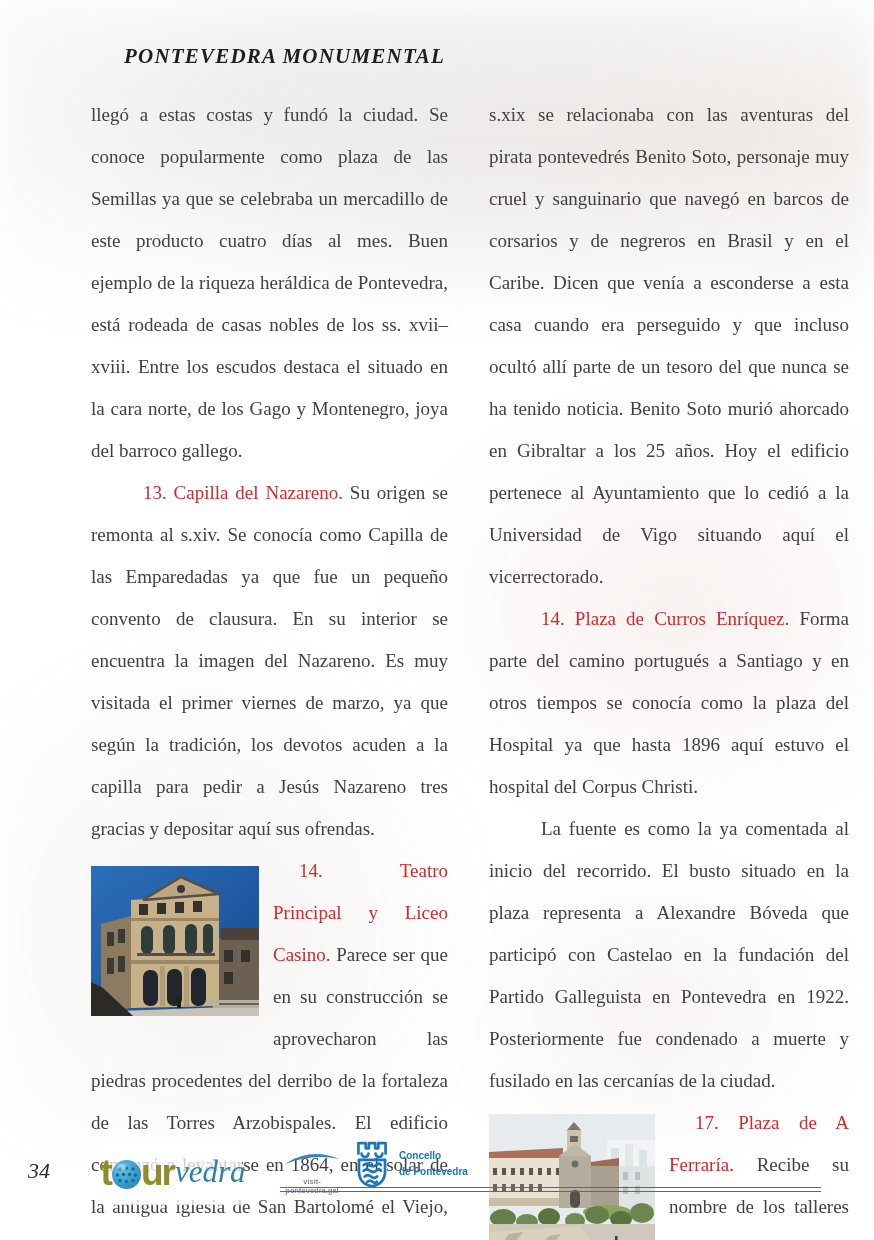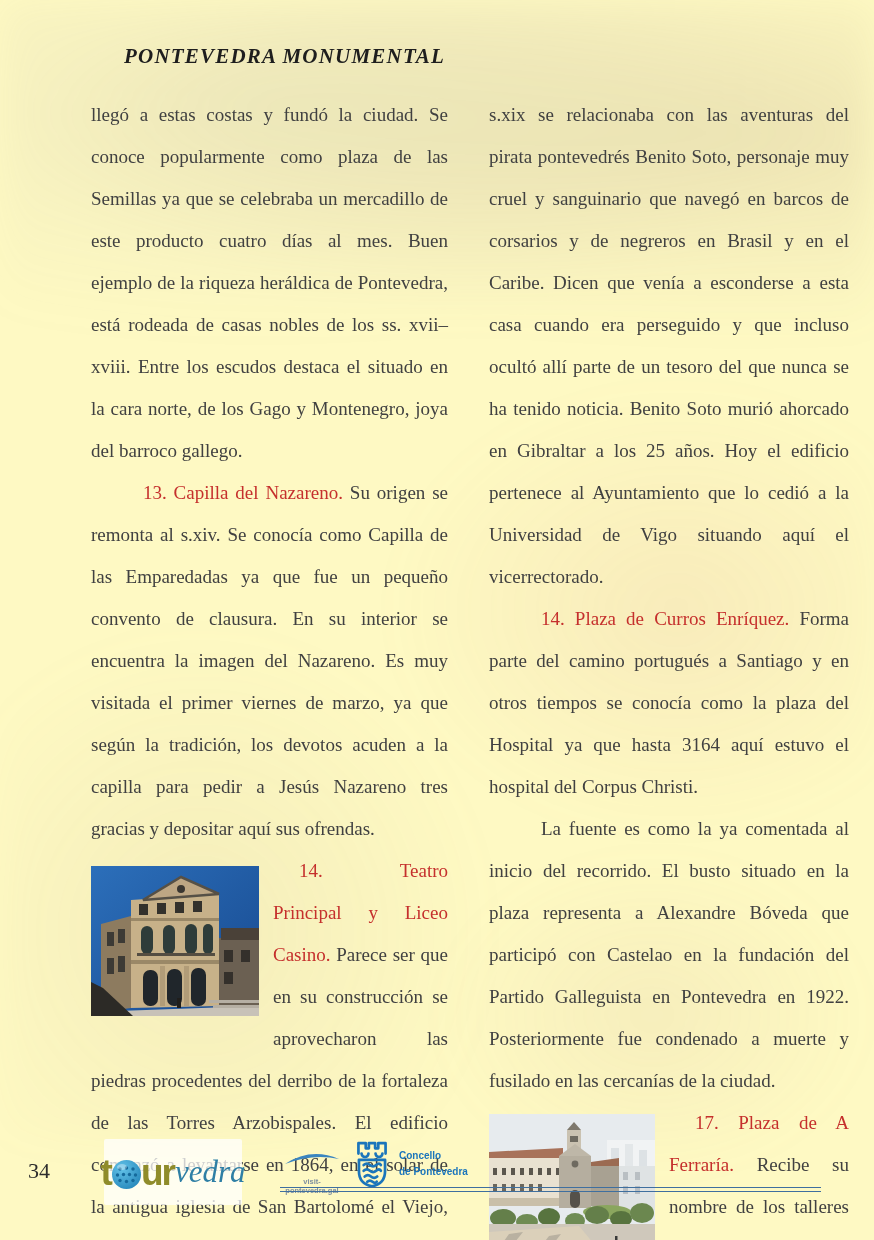--- a/index.html
+++ b/index.html
@@ -1,18 +1,18 @@
 <!DOCTYPE html>
 <html><head>
 <meta charset="utf-8">
 <style>
   html,body{margin:0;padding:0;background:#e8e6e3;}
   .page{
     position:relative;width:874px;height:1240px;overflow:hidden;
-    background:#fef9c3;
+    background:#ffffff;
     font-family:"Liberation Serif","DejaVu Serif",serif;
   }
   
   .blob{position:absolute;pointer-events:none;filter:blur(18px);}
   .b1{left:0;top:0;width:874px;height:340px;
       background:radial-gradient(ellipse at 30% 30%, rgba(150,150,155,.12), rgba(0,0,0,0) 70%),
                  radial-gradient(ellipse at 85% 40%, rgba(140,110,90,.14), rgba(0,0,0,0) 70%);}
   .b2{left:380px;top:380px;width:494px;height:460px;
       background:radial-gradient(ellipse at 60% 50%, rgba(195,120,115,.10), rgba(0,0,0,0) 70%);}
   .b3{left:0;top:620px;width:500px;height:520px;
@@ -39,21 +39,21 @@
   .red{color:#c5302d;}
 
   .photo{display:block;}
   .photo-float{float:left;}
   .p1{width:168px;height:150px;margin:16px 14px 26px 0;}
   .p2{width:166px;height:148px;margin:12px 14px 44px 0;}
 
   
   .pageno{
     position:absolute;left:28px;top:1158px;
-    font-size:22px;color:#2d2d2d;
+    font-size:22px;font-style:italic;color:#2d2d2d;
   }
   .tourbox{
     position:absolute;left:104px;top:1139px;width:138px;height:66px;
     background:rgba(255,255,255,.75);border-radius:2px;
     display:flex;align-items:center;justify-content:center;
   }
   .tourword{display:flex;align-items:center;font-family:"Liberation Sans","DejaVu Sans",sans-serif;}
   .tour-olive{font-weight:bold;font-size:37px;letter-spacing:-2px;color:#8f8c2a;line-height:1;}
   .tour-globe{width:31px;height:31px;margin:4px -1px 0 0;}
   .tour-suffix{font-family:"Liberation Serif","DejaVu Serif",serif;font-style:italic;
@@ -127,21 +127,21 @@
       <rect x="86" y="132" width="4" height="10" fill="#1f1e1c"></rect>
       <rect x="118" y="134" width="50" height="3" fill="#b6afa3"></rect>
       <rect x="122" y="139" width="46" height="3" fill="#b6afa3"></rect>
     </svg>
     <p class="pwrap"><span class="red">14. Teatro Principal y Liceo Casino.</span> <span>Parece ser que en su construcción se aprovecharon las piedras procedentes del derribo de la fortaleza de las Torres Arzobispales. El edificio comenzó a levantarse en 1864, en el solar de la antigua iglesia de San Bartolomé el Viejo, cuando la sede original de la sociedad se quedó pequeña. Inaugurado en 1878, ambos edificios fueron reconstruidos en 1983 tras el grave incendio de 1980.</span></p>
 
   </div>
 
   <div class="col col-right">
     <p class="cont">s.xix se relacionaba con las aventuras del pirata pontevedrés Benito Soto, personaje muy cruel y sanguinario que navegó en barcos de corsarios y de negreros en Brasil y en el Caribe. Dicen que venía a esconderse a esta casa cuando era perseguido y que incluso ocultó allí parte de un tesoro del que nunca se ha tenido noticia. Benito Soto murió ahorcado en Gibraltar a los 25 años. Hoy el edificio pertenece al Ayuntamiento que lo cedió a la Universidad de Vigo situando aquí el vicerrectorado.</p>
-    <p class="para"><span class="red">14. Plaza de Curros Enríquez.</span> <span>Forma parte del camino portugués a Santiago y en otros tiempos se conocía como la plaza del Hospital ya que hasta 3164 aquí estuvo el hospital del Corpus Christi.</span></p>
+    <p class="para"><span class="red">14. Plaza de Curros Enríquez.</span> <span>Forma parte del camino portugués a Santiago y en otros tiempos se conocía como la plaza del Hospital ya que hasta 1896 aquí estuvo el hospital del Corpus Christi.</span></p>
     <p class="para">La fuente es como la ya comentada al inicio del recorrido. El busto situado en la plaza representa a Alexandre Bóveda que participó con Castelao en la fundación del Partido Galleguista en Pontevedra en 1922. Posteriormente fue condenado a muerte y fusilado en las cercanías de la ciudad.</p>
 
     <svg class="photo photo-float p2" viewBox="0 0 166 148" preserveAspectRatio="none" aria-hidden="true">
       <rect width="166" height="148" fill="#e7ebee"></rect>
       <rect x="118" y="26" width="48" height="62" fill="#f1f3f4"></rect>
       <rect x="122" y="34" width="8" height="40" fill="#dde2e5"></rect>
       <rect x="136" y="30" width="8" height="44" fill="#e3e7e9"></rect>
       <rect x="150" y="36" width="8" height="40" fill="#dde2e5"></rect>
       <polygon points="0,38 74,34 74,46 0,50" fill="#a8725a"></polygon>
       <rect x="0" y="44" width="74" height="48" fill="#e9e1d1"></rect>

